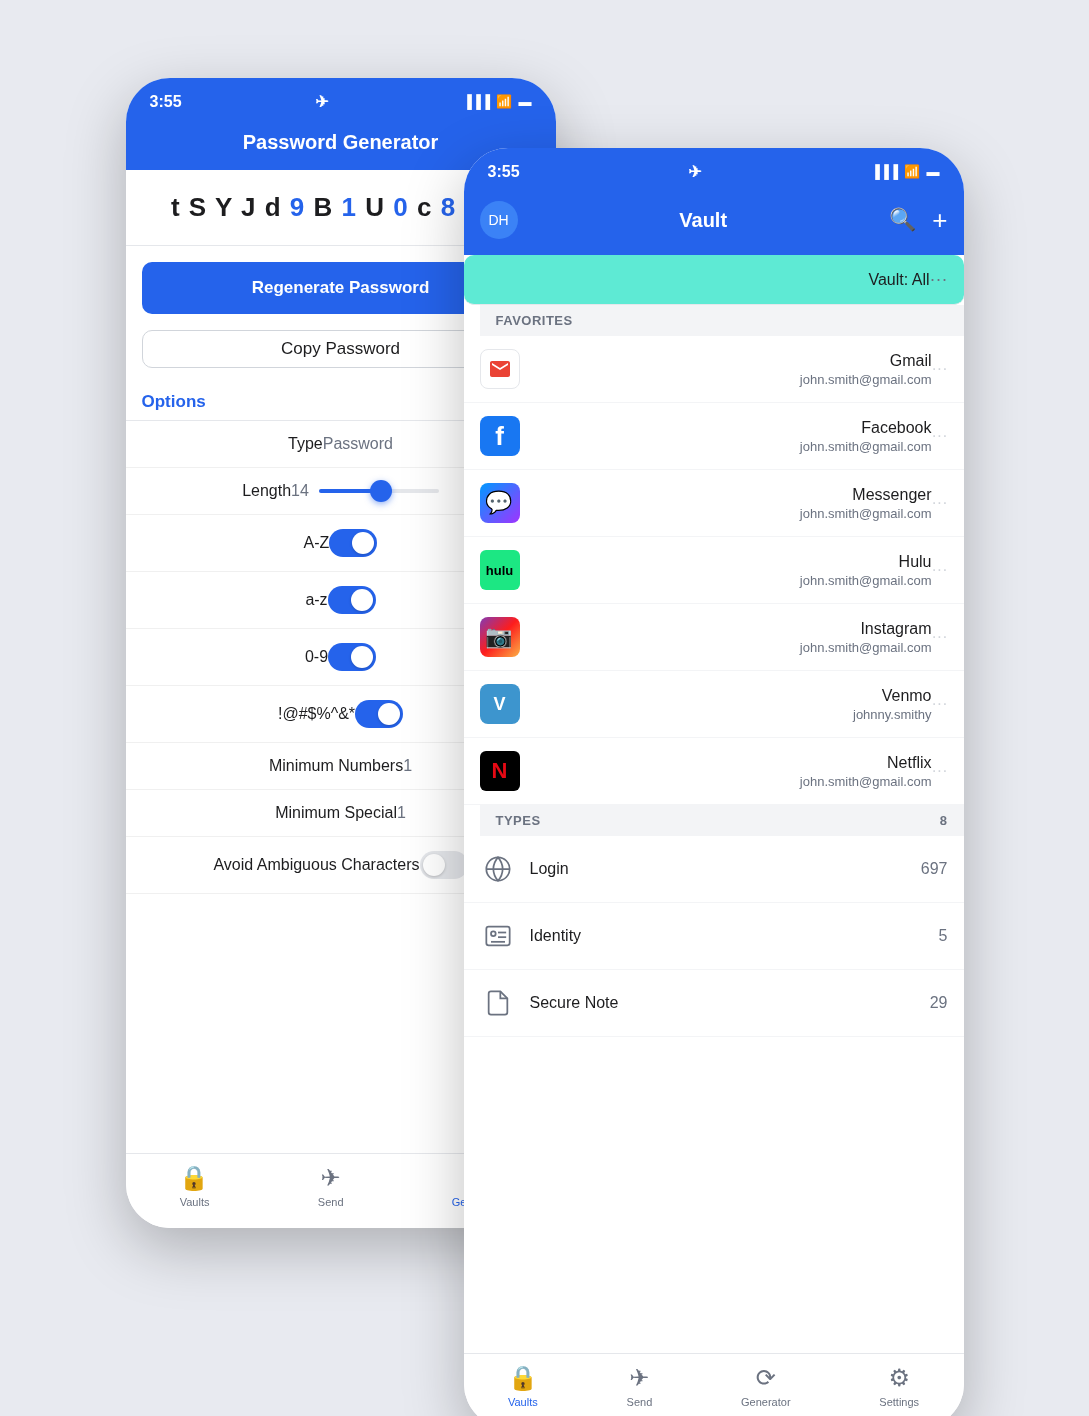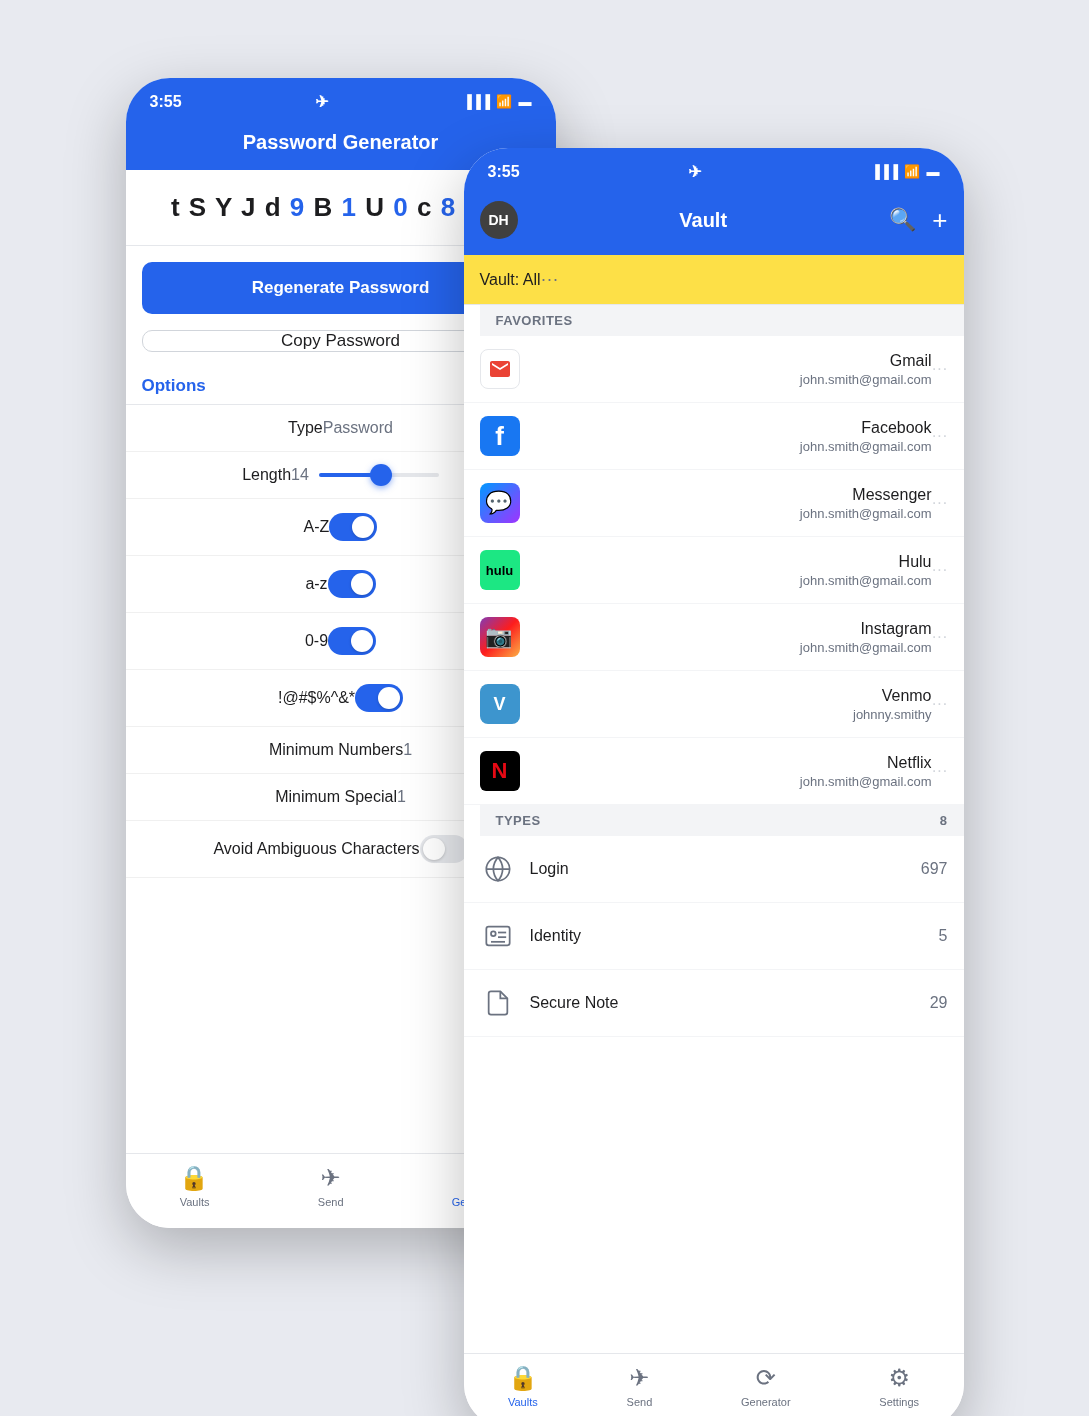--- a/index.html
+++ b/index.html
@@ -89,21 +89,21 @@
       text-align: center;
       font-size: 17px;
       font-weight: 600;
       cursor: pointer;
     }
 
     .phone1 .btn-copy {
       background: #fff;
       color: #1d1d1f;
       margin: 0 16px 16px;
-      padding: 0;
+      padding: 8px;
       border-radius: 10px;
       border: 1px solid #d1d5db;
       text-align: center;
       font-size: 17px;
       font-weight: 500;
       cursor: pointer;
     }
 
     .phone1 .options-label {
       color: #2563eb;
@@ -242,28 +242,28 @@
       color: #fff;
       display: flex;
       align-items: center;
       justify-content: space-between;
       padding: 10px 16px 16px;
     }
 
     .avatar {
       width: 38px;
       height: 38px;
-      background: #404040;
+      background: #3b82f6;
       border-radius: 50%;
       display: flex;
       align-items: center;
       justify-content: center;
       color: #fff;
       font-size: 14px;
-      font-weight: 700;
+      font-weight: 400;
     }
 
     .header-title {
       font-size: 20px;
       font-weight: 600;
       color: #fff;
     }
 
     .header-actions {
       display: flex;
@@ -273,24 +273,25 @@
 
     .header-icon {
       color: #fff;
       font-size: 22px;
       cursor: pointer;
     }
 
     .vault-selector {
       display: flex;
       align-items: center;
-      justify-content: flex-start;
+      justify-content: flex-end;
       padding: 14px 16px;
-      background: #fde047;
+      background: #5eead4;
       border-bottom: 1px solid #e5e7eb;
+      border-radius: 10px;
     }
 
     .vault-selector-label {
       font-size: 16px;
       color: #1d1d1f;
     }
 
     .more-icon {
       color: #6b7280;
       font-size: 18px;

